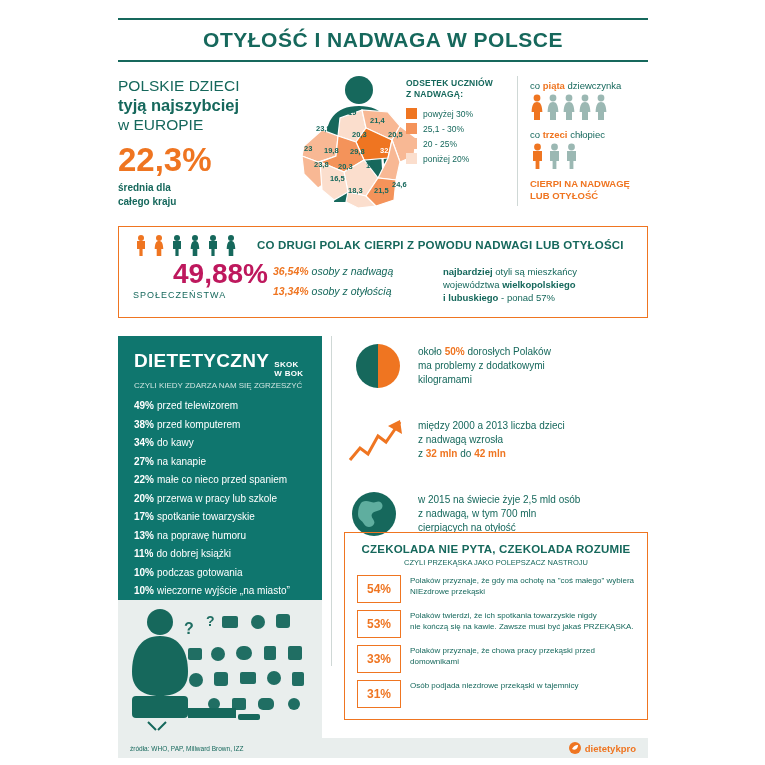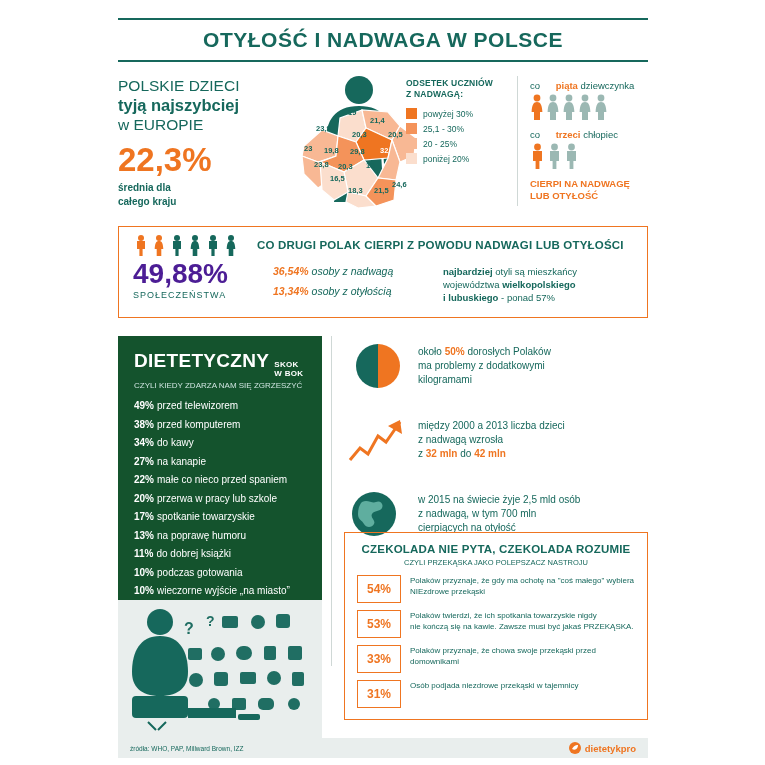--- a/index.html
+++ b/index.html
@@ -43,45 +43,45 @@
   .legend { position:absolute; left:288px; top:8px; width:110px; }
   .legend .lt { font-size:8.5px; font-weight:bold; color:#16685c; line-height:11px; letter-spacing:.2px;}
   .legend ul { list-style:none; margin-top:8px; }
   .legend li { display:flex; align-items:center; margin-bottom:4px; font-size:8.5px; color:#16685c; }
   .legend .sw { width:11px; height:11px; margin-right:6px; display:inline-block; }
 
   .vsep { position:absolute; left:399px; top:6px; width:1px; height:130px; background:#cfd8d6; }
 
   .top-right { position:absolute; left:412px; top:10px; width:120px; }
   .tr-line { font-size:9.5px; color:#16685c; margin-bottom:3px; }
-  .tr-line b { color:#ef7521;margin-left:13px; }
+  .tr-line b { color:#ef7521; }
   .icorow { display:flex; align-items:flex-end; gap:2px; margin-bottom:9px; }
   .tr-final { font-size:9.5px; font-weight:bold; color:#ef7521; line-height:12px; margin-top:4px; }
 
   
   .band2 {
     position:absolute; left:118px; top:226px; width:530px; height:92px;
     border:1.5px solid #ef7521;
   }
   .b2-top { display:flex; align-items:center; padding:7px 14px 0 14px; }
   .b2-title { font-size:11.5px; font-weight:bold; color:#16685c; margin-left:12px; letter-spacing:.2px;}
   .b2-body { display:flex; padding:2px 14px 0 14px; }
   .b2-left { width:140px; }
-  .b2-pct { font-size:28px; font-weight:bold; color:#4c1d95; line-height:32px; }
+  .b2-pct { font-size:28px; font-weight:bold; color:#be185d; line-height:32px;margin-left:40px; }
   .b2-sub { font-size:9px; color:#16685c; letter-spacing:1px; }
   .b2-mid { width:170px; padding-top:7px;font-style:italic; }
   .b2-mid div { font-size:10.5px; color:#16685c; margin-bottom:8px; }
   .b2-mid b { color:#ef7521; font-weight:bold; }
   .b2-right { flex:1; padding-top:7px; font-size:9.5px; color:#16685c; line-height:13px; }
   .b2-right b { font-weight:bold; }
 
   
   .greenpanel {
     position:absolute; left:118px; top:336px; width:204px; height:264px;
-    background:#14532d; color:#ffffff; padding:14px 14px 0 16px;
+    background:#0f766e; color:#ffffff; padding:14px 14px 0 16px;
   }
   .gp-h1 { font-size:19px; font-weight:bold; letter-spacing:.3px; display:flex; align-items:baseline;}
   .gp-h1 small { font-size:8px; font-weight:bold; margin-left:5px; line-height:9px; display:inline-block;}
   .gp-h2 { font-size:8px; margin-top:3px; margin-bottom:10px; color:#cfe4e0; }
   .gp-list { list-style:none; }
   .gp-list li { font-size:10px; margin-bottom:7.5px; color:#ffffff; }
   .gp-list li b { font-weight:bold; margin-right:3px; }
 
   
   .illus { position:absolute; left:118px; top:600px; width:204px; height:138px; background:#e9eeed; }
@@ -414,21 +414,21 @@
       <div class="cbadge">53%</div>
       <div class="ctext">
         <div>Polaków twierdzi, że ich spotkania towarzyskie nigdy</div>
         <div>nie kończą się na kawie. Zawsze musi być jakaś PRZEKĄSKA.</div>
       </div>
     </div>
 
     <div class="crow">
       <div class="cbadge">33%</div>
       <div class="ctext">
-        <div>Polaków przyznaje, że chowa swoje przekąski przed domownikami</div>
+        <div>Polaków przyznaje, że chowa pracy przekąski przed domownikami</div>
       </div>
     </div>
 
     <div class="crow">
       <div class="cbadge">31%</div>
       <div class="ctext">
         <div>Osób podjada niezdrowe przekąski w tajemnicy</div>
       </div>
     </div>
   </div>

